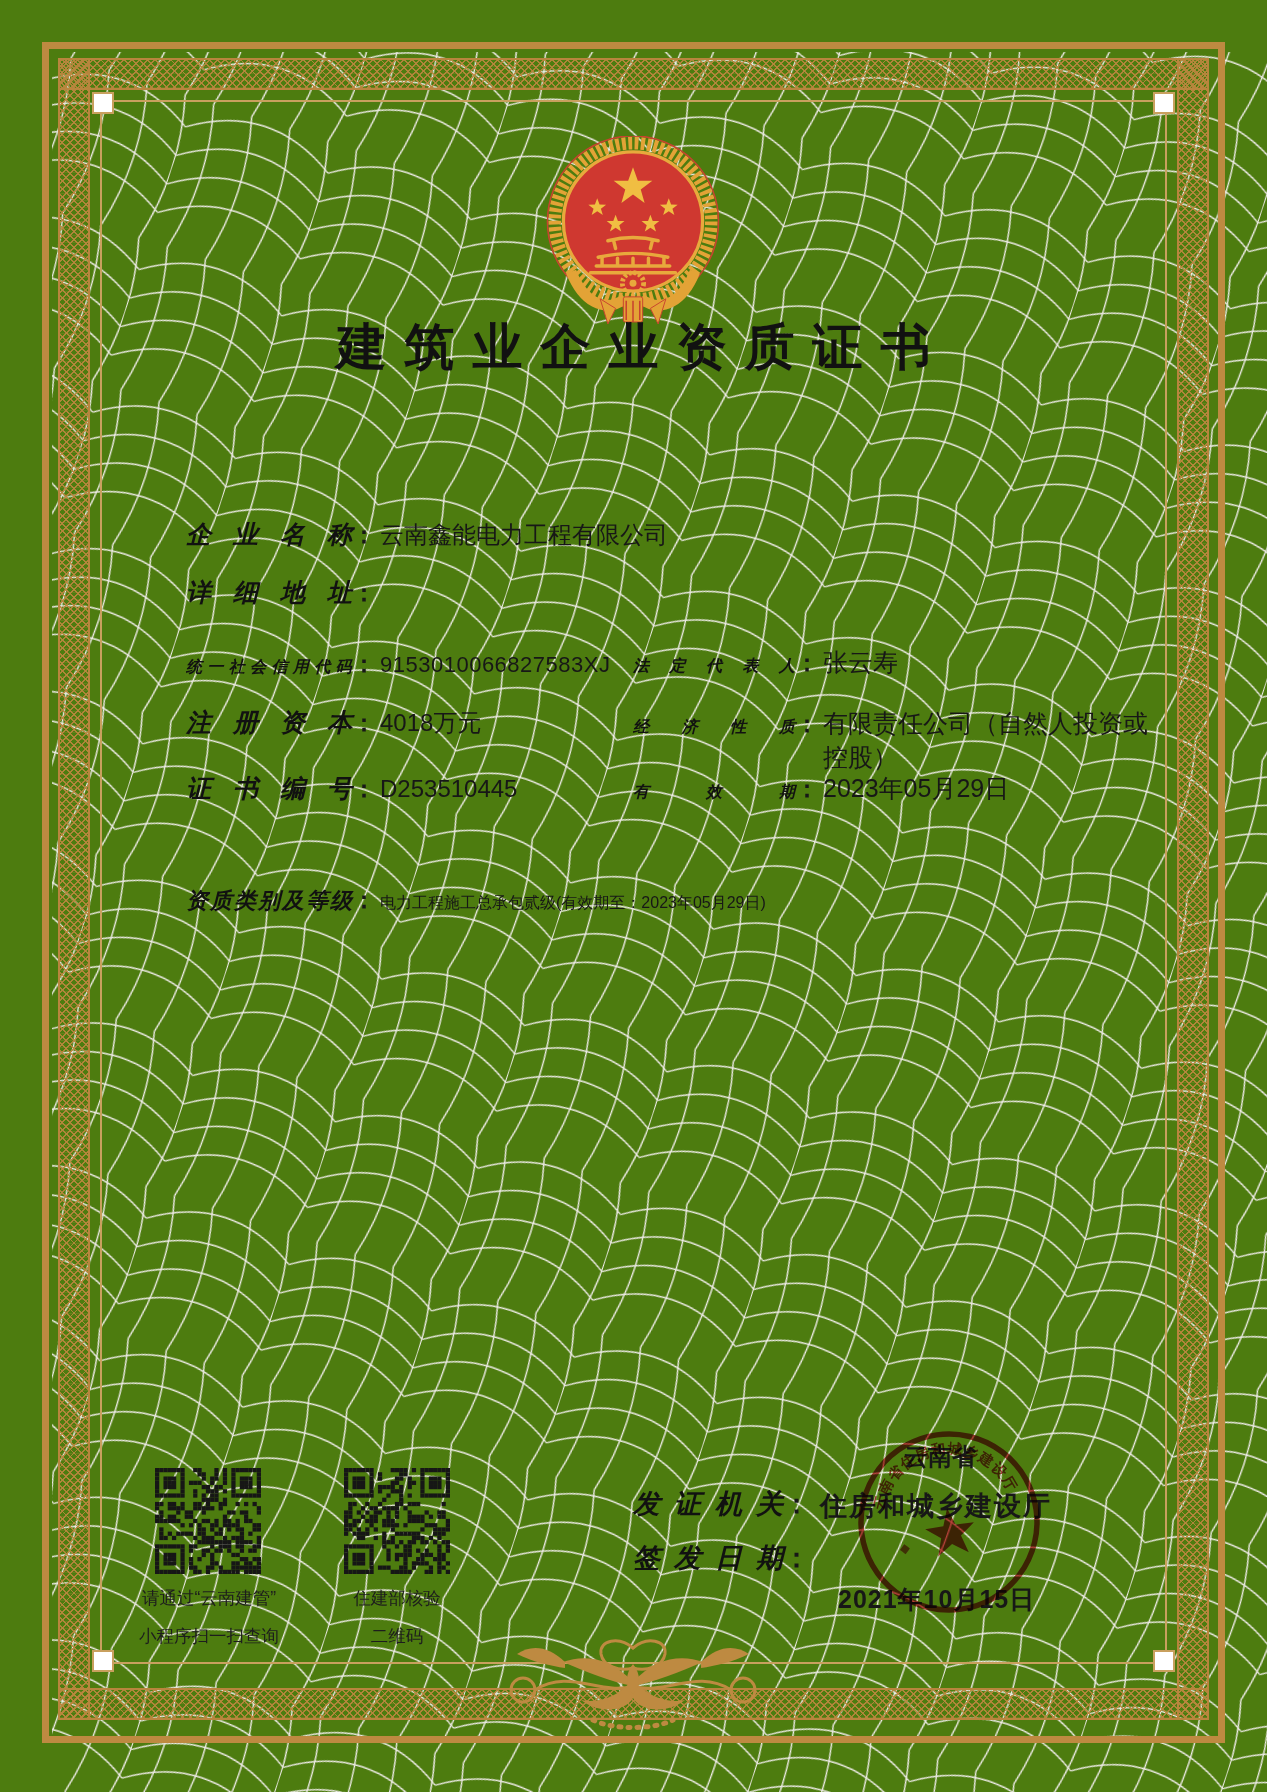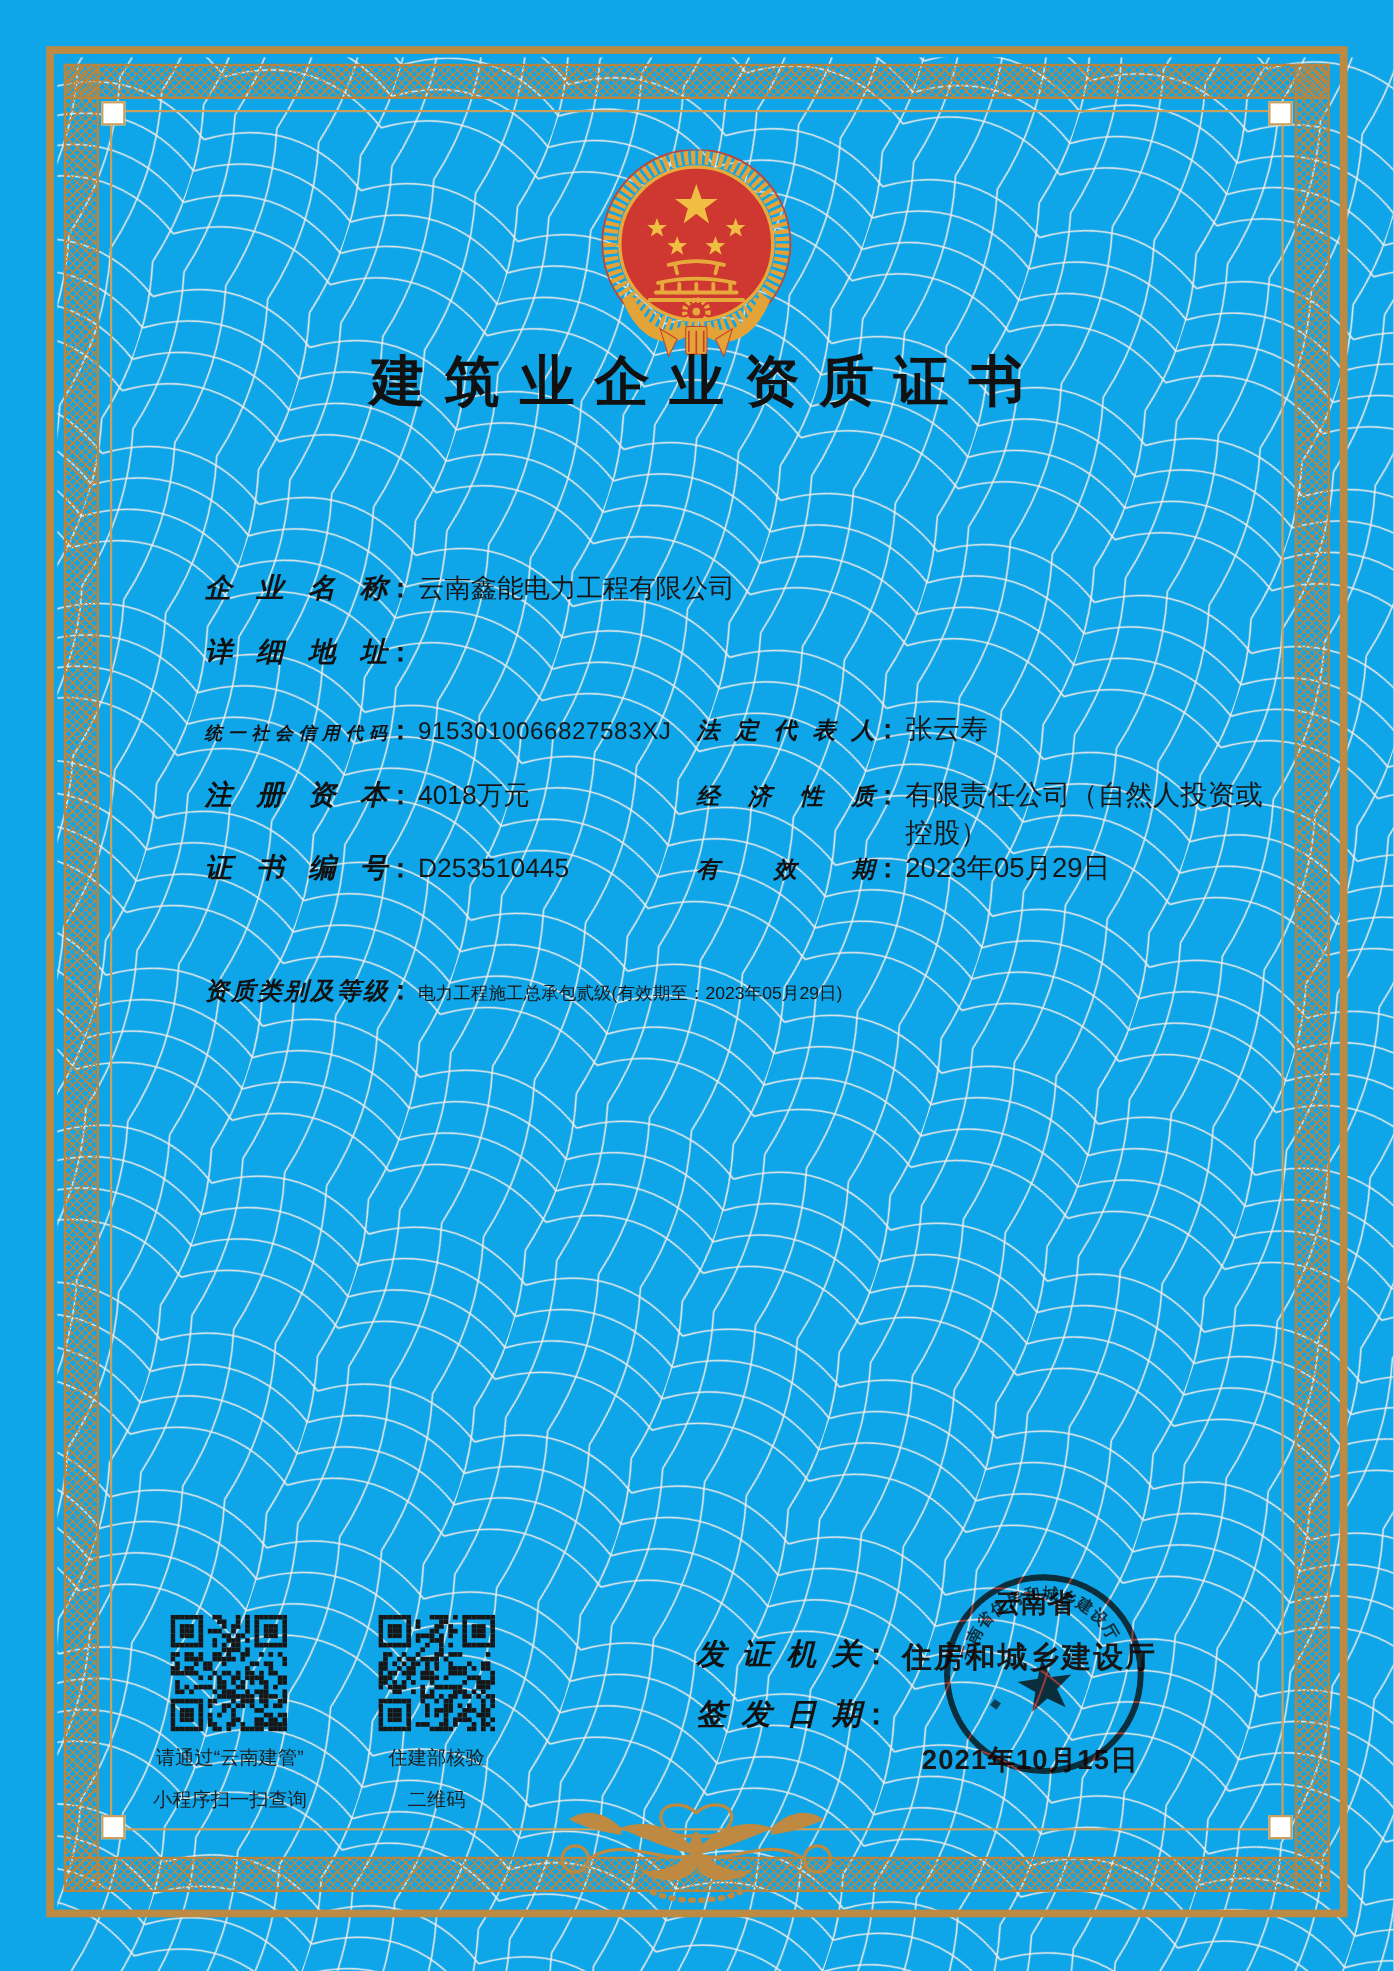--- a/index.html
+++ b/index.html
@@ -1,17 +1,17 @@
 <!DOCTYPE html>
 <html><head>
 <meta charset="utf-8">
 <style>
   html,body{margin:0;padding:0;background:#ffffff;}
   .page{
-    position:relative;width:1267px;height:1792px;background:#0ea5e9;overflow:hidden;
+    position:relative;width:1267px;height:1792px;background:#4d7c0f;overflow:hidden;
     font-family:"Liberation Sans","DejaVu Sans",sans-serif;color:#171717;
   }
   
   .frame-outer{position:absolute;left:42px;top:42px;right:42px;bottom:49px;border:7px solid #BE8A41;}
   .band{position:absolute;
     background:
       repeating-linear-gradient(45deg, rgba(186,134,62,.9) 0 1.4px, rgba(255,255,255,0) 1.4px 5.5px),
       repeating-linear-gradient(-45deg, rgba(186,134,62,.9) 0 1.4px, rgba(255,255,255,0) 1.4px 5.5px),
       repeating-linear-gradient(0deg, rgba(186,134,62,.25) 0 1px, rgba(255,255,255,0) 1px 7px);
   }
@@ -27,21 +27,21 @@
 
   
   .emblem{position:absolute;left:546px;top:136px;width:174px;height:198px;}
   .cert-title{position:absolute;left:0;right:0;top:314px;text-align:center;
     font-size:50px;font-weight:bold;letter-spacing:18px;text-indent:18px;color:#111;}
 
   
   .row{position:absolute;display:flex;align-items:baseline;white-space:nowrap;}
   .lbl{display:inline-block;font-weight:bold;color:#111;text-align:justify;text-align-last:justify;font-style:italic;}
   .lblL{width:166px;font-size:25px;}
-  .lblR{width:162px;font-size:21px;}
+  .lblR{width:162px;font-size:16px;}
   .lbl-code{width:166px;font-size:16px;letter-spacing:.5px;}
   .lbl-qual{width:166px;font-size:22px;margin-top:48px;}
   .lbl-issue{width:150px;font-size:27px;}
   .colon{font-weight:bold;font-size:24px;padding-right:4px;}
   .v24{font-size:24px;} .v25{font-size:25px;} .v22{font-size:22px;letter-spacing:.5px;}
   .v18{font-size:18px;} .v16{font-size:16px;}
   .wrapval{white-space:normal;width:336px;line-height:1.36;}
 
   
   .qr{position:absolute;width:106px;height:106px;}

